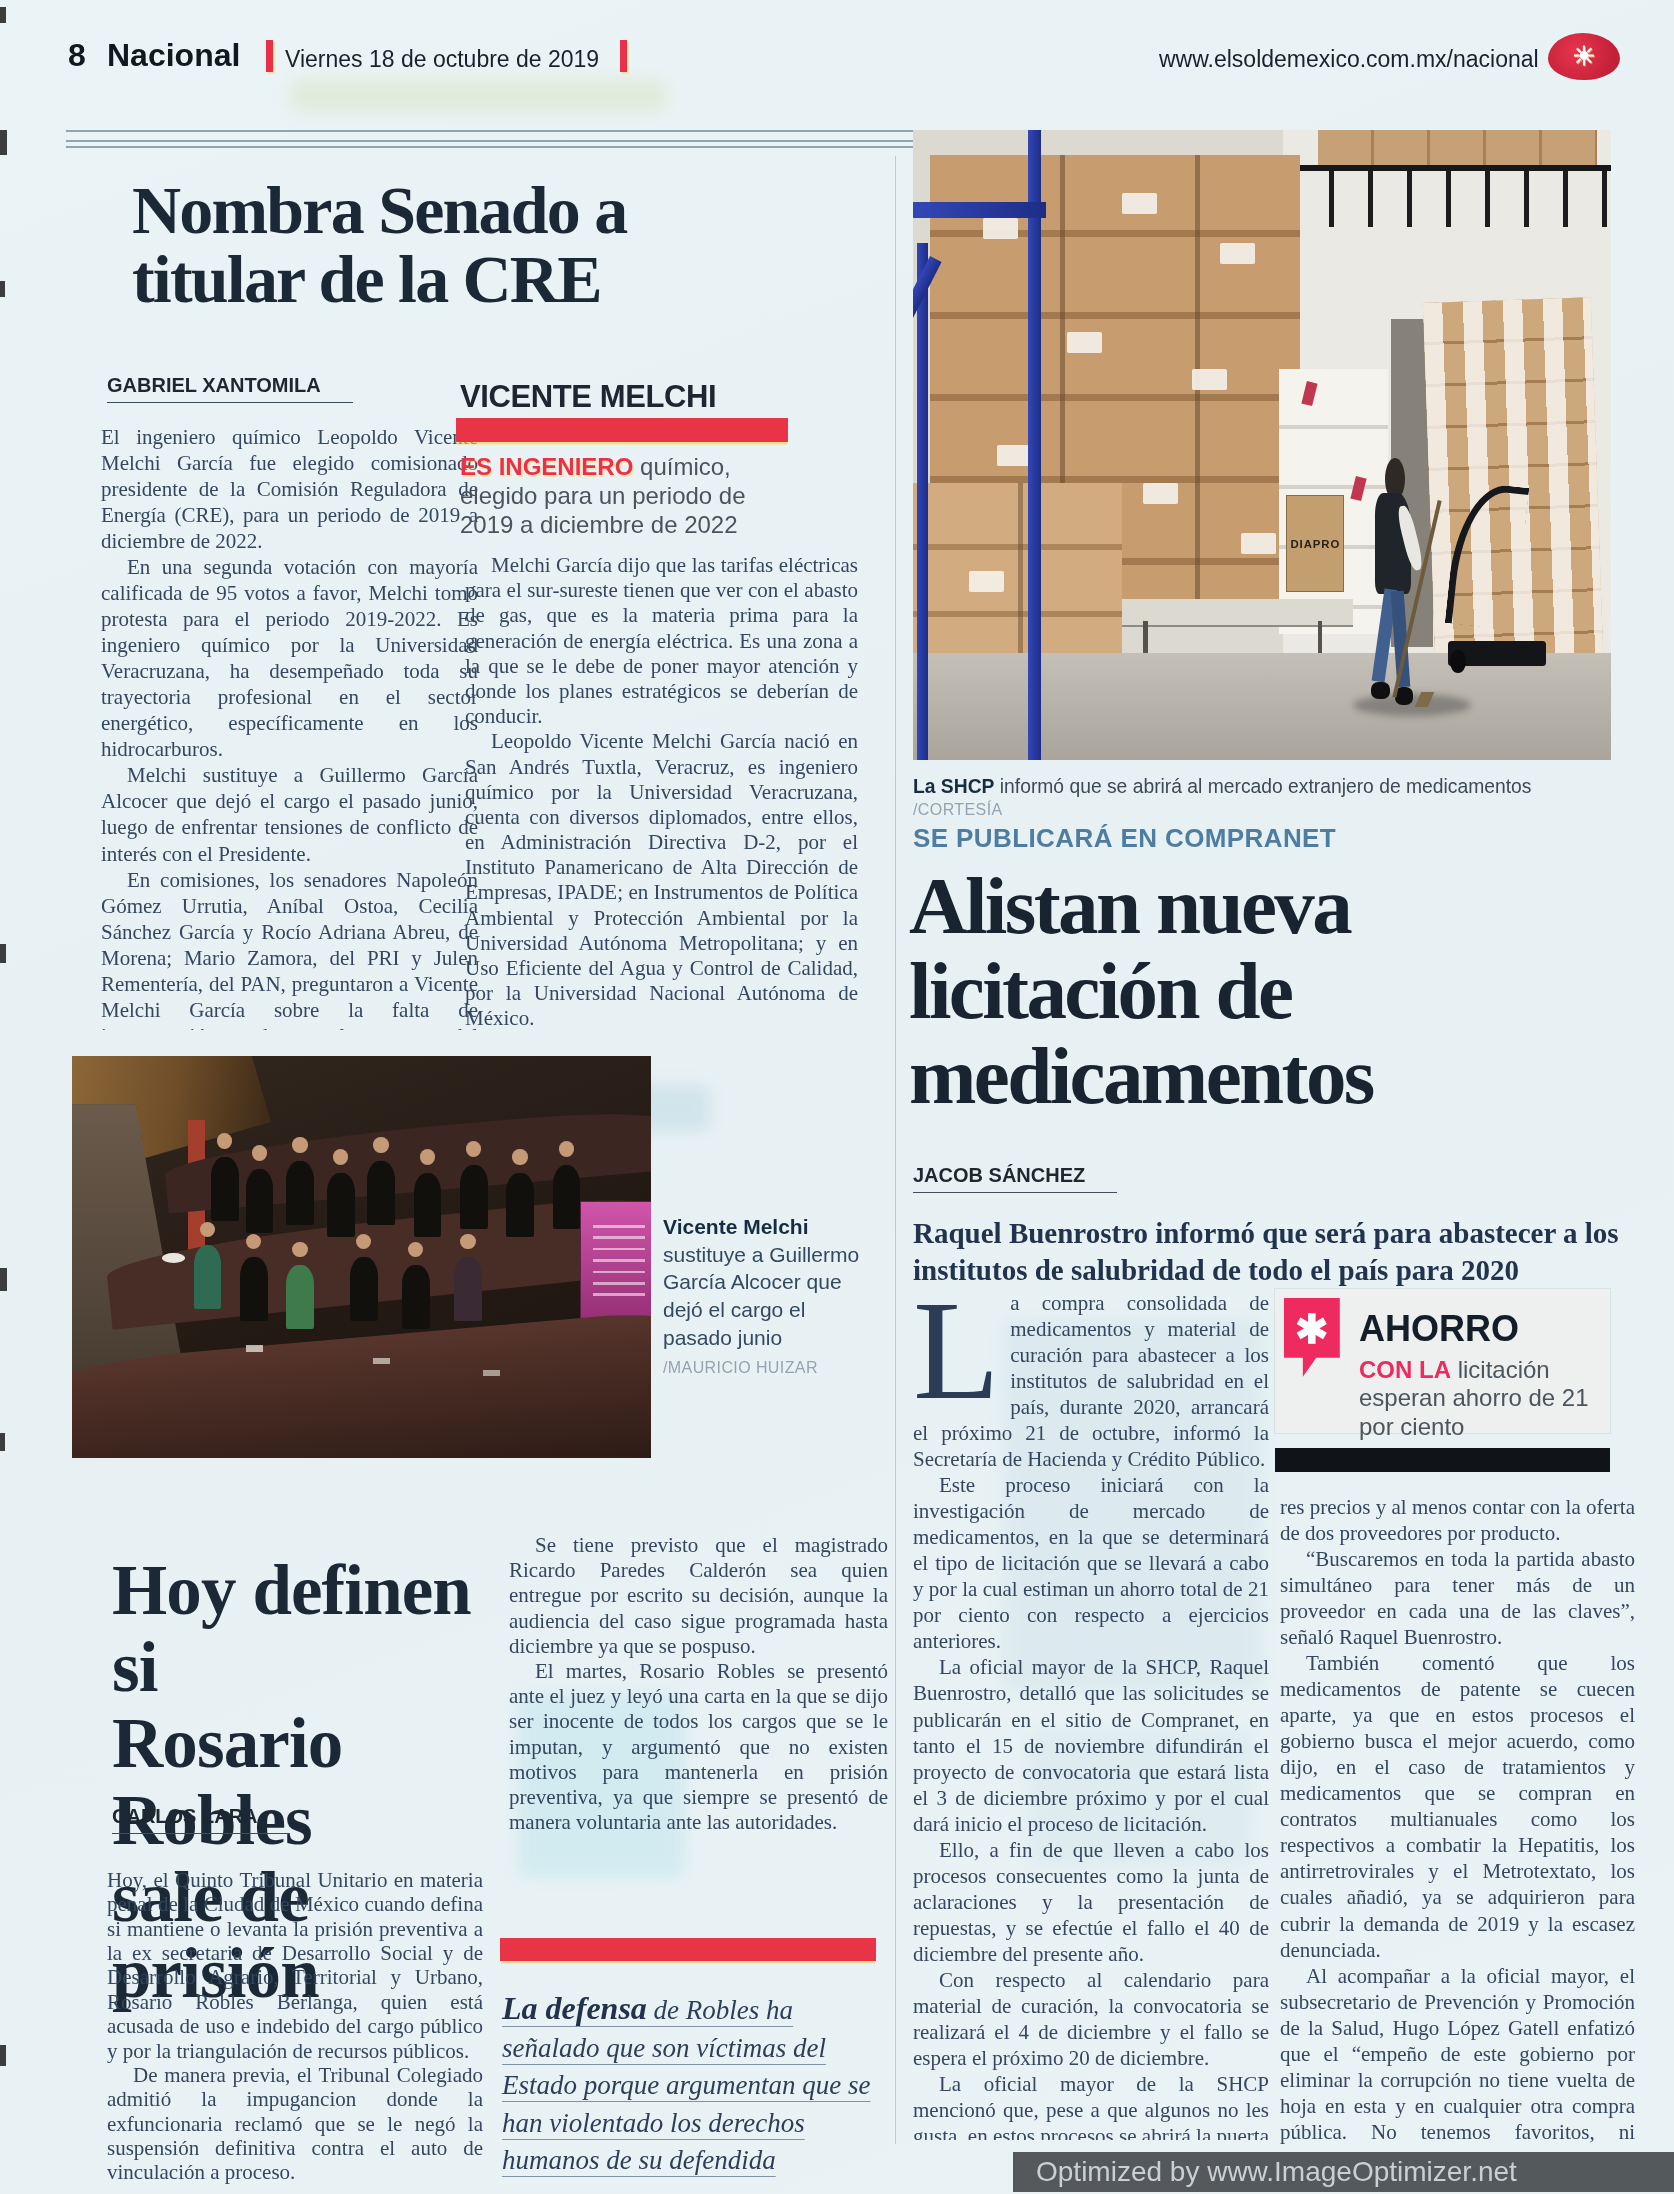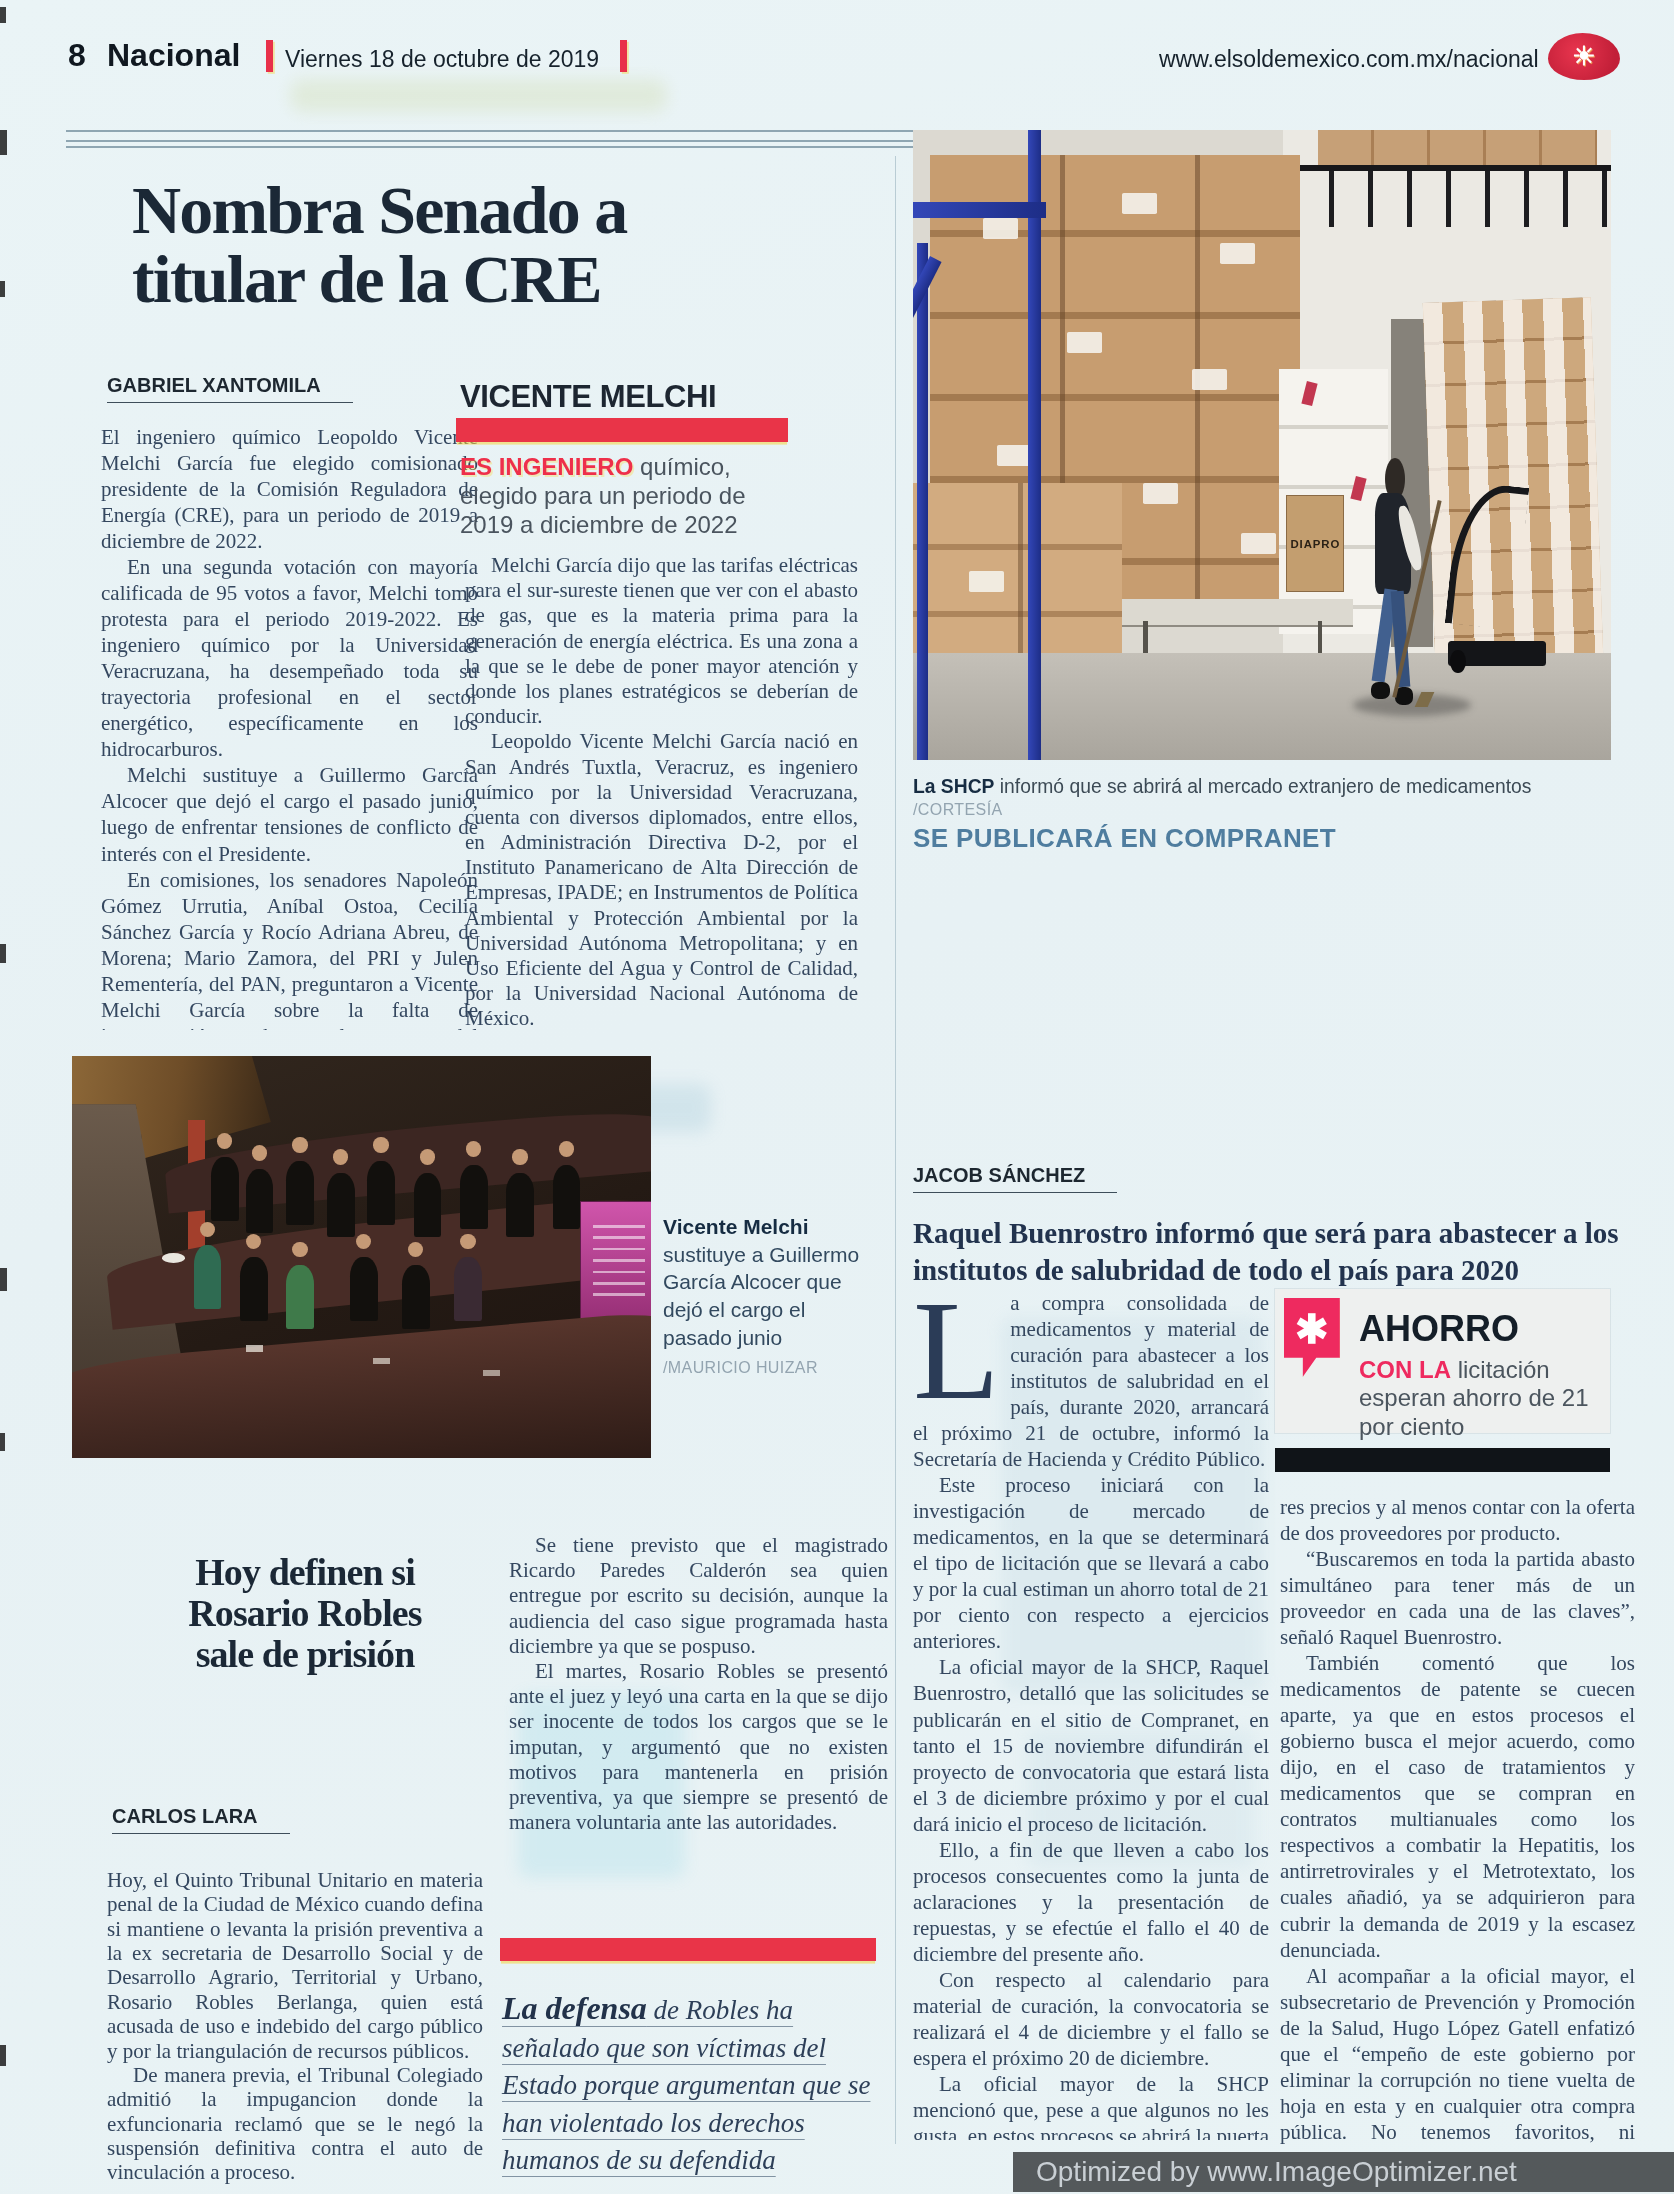--- a/index.html
+++ b/index.html
@@ -15,21 +15,21 @@
   .hdr-date{font:400 23px "Liberation Sans",sans-serif;color:#16222c;}
   .hdr-url{font:400 23px "Liberation Sans",sans-serif;color:#16222c;}
   .red-tick{width:7px;height:32px;background:#e8304a;box-shadow:1.8px 1.8px 0 rgba(246,210,60,.45);}
   .logo{width:72px;height:47px;background:radial-gradient(circle at 40% 40%,#e8354e,#c21f38 75%);
         border-radius:48% 52% 50% 50%/55% 55% 45% 45%;display:flex;align-items:center;justify-content:center;
         color:#fff;font:700 26px "Liberation Sans",sans-serif;text-shadow:0.9px 0.9px 0 rgba(250,220,90,.6);}
   .rule{background:#8fa6b2;}
   
   .h-serif{font-family:"Liberation Serif",serif;font-weight:700;color:#1b2836;}
   .h1-left{font-size:68px;line-height:1.02;letter-spacing:-1.8px;}
-  .h2-robles{font-size:38px;line-height:1.08;letter-spacing:-0.9px;text-align:center;}
+  .h2-robles{font-size:71px;line-height:1.08;letter-spacing:-0.9px;}
   .h3-right{font-size:81px;line-height:1.05;letter-spacing:-2.6px;color:#18242f;}
   .byline{font:700 20px "Liberation Sans",sans-serif;color:#1d2730;display:inline-block;
           padding:0 32px 5.3px 0;border-bottom:1.8px solid #3e4e5a;}
   .kicker{font:800 26px "Liberation Sans",sans-serif;color:#4f7d9f;letter-spacing:0.4px;}
   .subhead{font:700 29px "Liberation Serif",serif;color:#22334e;line-height:1.26;}
   
   .body-col{font-size:21px;line-height:1.24;text-align:justify;color:#34475f;
             overflow:hidden;hyphens:auto;-webkit-hyphens:auto;}
   .body-col p{margin:0;}
   .body-col p.ind{text-indent:26px;}
@@ -241,20 +241,25 @@
       <div class="abs" style="left:4%;bottom:0;width:88%;height:13%;background:#141518;border-radius:3.5px"></div>
       <div class="abs" style="left:6%;bottom:-4%;width:14%;height:12%;background:#0c0c0e;border-radius:50%"></div>
     </div>
   </div>
 
   <div class="abs cap" style="left:913px;top:776px;width:698px;font-size:19.3px;color:#3c4a55">
     <b>La SHCP</b><span> informó que se abrirá al mercado extranjero de medicamentos </span><span class="credit">/CORTESÍA</span>
   </div>
 
   <span class="abs kicker" style="left:913px;top:823px">SE PUBLICARÁ EN COMPRANET</span>
+  <div class="abs h-serif h3-right" style="left:909px;top:864px;width:702px">
+    <span style="display:block">Alistan nueva</span>
+    <span style="display:block">licitación de</span>
+    <span style="display:block">medicamentos</span>
+  </div>
   <span class="abs byline" style="left:913px;top:1164px">JACOB SÁNCHEZ</span>
   <div class="abs subhead" style="left:913px;top:1215px;width:713px">Raquel Buenrostro informó que será para abastecer a los institutos de salubridad de todo el país para 2020</div>
 
   <div class="abs body-col" style="left:913px;top:1290px;width:356px;height:850px">
     <p><span class="dropcap">L</span><span>a compra consolidada de medicamentos y material de curación para abastecer a los institutos de salubridad en el país, durante 2020, arrancará el próximo 21 de octubre, informó la Secretaría de Hacienda y Crédito Público.</span></p>
     <p class="ind">Este proceso iniciará con la investigación de mercado de medicamentos, en la que se determinará el tipo de licitación que se llevará a cabo y por la cual estiman un ahorro total de 21 por ciento con respecto a ejercicios anteriores.</p>
     <p class="ind">La oficial mayor de la SHCP, Raquel Buenrostro, detalló que las solicitudes se publicarán en el sitio de Compranet, en tanto el 15 de noviembre difundirán el proyecto de convocatoria que estará lista el 3 de diciembre próximo y por el cual dará inicio el proceso de licitación.</p>
     <p class="ind">Ello, a fin de que lleven a cabo los procesos consecuentes como la junta de aclaraciones y la presentación de repuestas, y se efectúe el fallo el 40 de diciembre del presente año.</p>
     <p class="ind">Con respecto al calendario para material de curación, la convocatoria se realizará el 4 de diciembre y el fallo se espera el próximo 20 de diciembre.</p>
     <p class="ind">La oficial mayor de la SHCP mencionó que, pese a que algunos no les gusta, en estos procesos se abrirá la puerta al mercado extranjero, a fin de obtener los mejo-</p>

